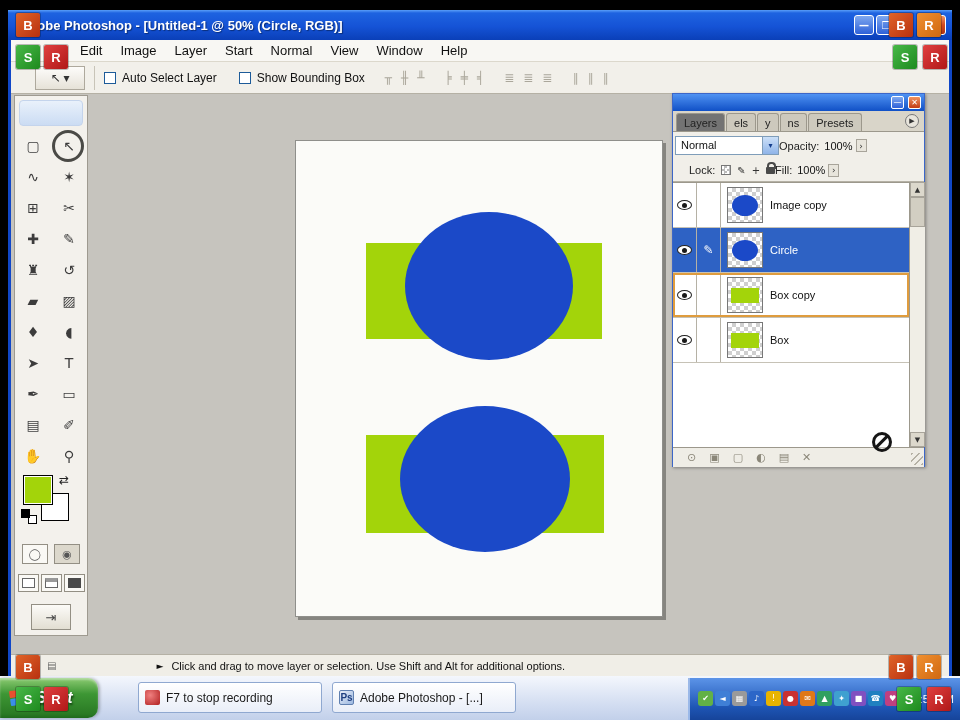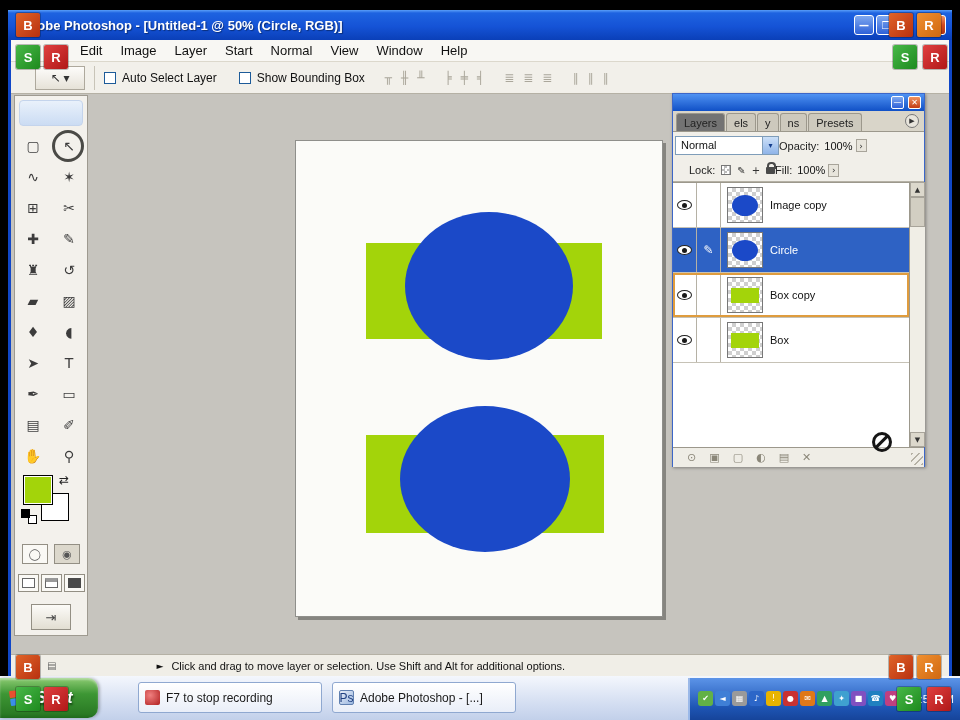--- a/index.html
+++ b/index.html
@@ -123,21 +123,21 @@
 #start-flag{position:absolute;left:10px;top:12px;width:17px;height:16px;transform:rotate(-8deg)}
 #start-flag div{position:absolute;width:7px;height:7px;border-radius:1px}
 .fr{left:0;top:0;background:#E8502F}
 .fg{left:8px;top:0;background:#8CC63F}
 .fb{left:0;top:8px;background:#3B8EEA}
 .fy{left:8px;top:8px;background:#FFC40D}
 #task-buttons{position:absolute;left:138px;top:6px;display:flex;gap:10px}
 .task-btn{width:184px;height:31px;background:linear-gradient(#FFFFFF,#E9EEF8);border:1px solid #8FA8D0;border-radius:3px;display:flex;align-items:center;padding-left:6px;gap:6px}
 .task-icon{width:15px;height:15px;border-radius:2px;flex:none}
 .icon-recorder{background:radial-gradient(circle at 35% 35%,#F08080,#B02020)}
-.icon-photoshop{background:linear-gradient(135deg,#E8EEF8,#9CB8E0);border:1px solid #6080B0;display:flex;align-items:center;justify-content:center;font-size:12px;color:#204080;font-weight:normal}
+.icon-photoshop{background:linear-gradient(135deg,#E8EEF8,#9CB8E0);border:1px solid #6080B0;display:flex;align-items:center;justify-content:center;font-size:10px;color:#204080;font-weight:bold}
 .task-label{font-size:12px;color:#1a1a1a;white-space:nowrap;overflow:hidden}
 #tray{position:absolute;left:688px;top:2px;width:272px;height:42px;background:linear-gradient(#5C94E8,#1E55B4 70%,#16449A);border-left:2px solid #9AB8E8}
 #tray-icons{position:absolute;left:8px;top:13px;display:flex;gap:2px}
 .tray-icon{width:15px;height:15px;border-radius:3px;display:flex;align-items:center;justify-content:center;font-size:8px;color:#fff;font-family:"DejaVu Sans",sans-serif}
 #tray-clock{position:absolute;right:6px;top:15px;font-size:11px;color:#fff}
 
 .wm{position:absolute;width:24px;height:24px;border-radius:2px;display:flex;align-items:center;justify-content:center;color:#fff;font-weight:bold;font-size:13px;box-shadow:0 0 0 1px rgba(0,0,0,.25);z-index:60}
 .wm-b{background:linear-gradient(135deg,#E06428,#B83010)}
 .wm-s{background:linear-gradient(135deg,#48B848,#1E8A1E)}
 .wm-r{background:linear-gradient(135deg,#E04040,#B01818)}

